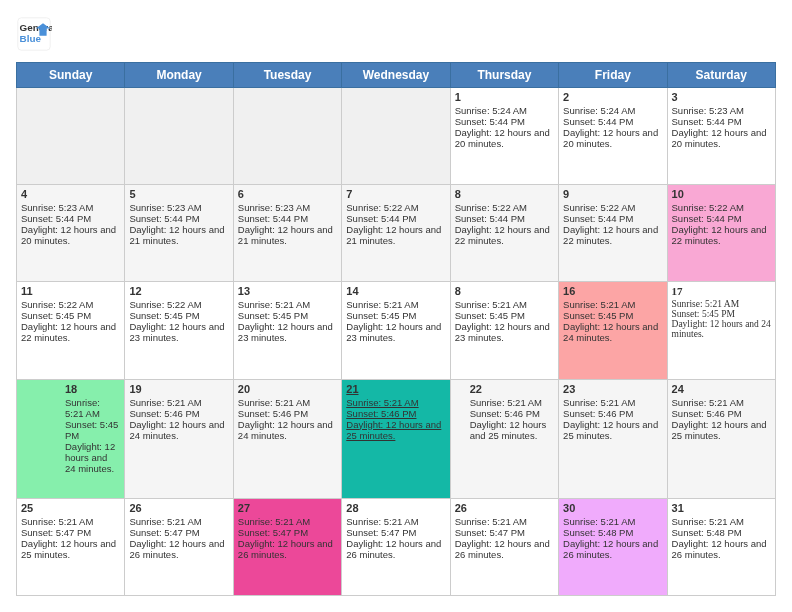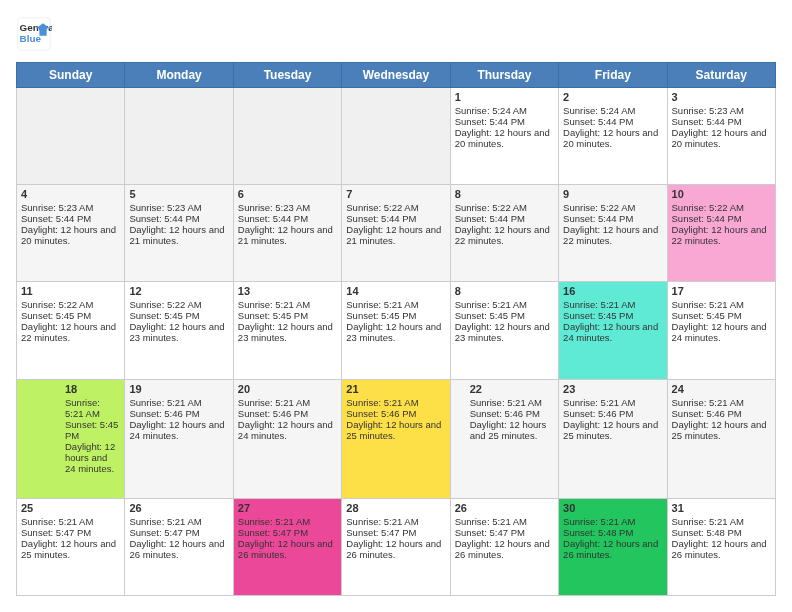--- a/index.html
+++ b/index.html
@@ -134,36 +134,36 @@
           <td style="background: rgb(245, 245, 245);"><span class="day-num">8</span><span>Sunrise: 5:22 AM</span><br><span>Sunset: 5:44 PM</span><br><span>Daylight: 12 hours and 22 minutes.</span></td>
           <td style="background: rgb(245, 245, 245);"><span class="day-num">9</span><span>Sunrise: 5:22 AM</span><br><span>Sunset: 5:44 PM</span><br><span>Daylight: 12 hours and 22 minutes.</span></td>
           <td style="background: #f9a8d4;"><span class="day-num">10</span><span>Sunrise: 5:22 AM</span><br><span>Sunset: 5:44 PM</span><br><span>Daylight: 12 hours and 22 minutes.</span></td>
         </tr>
         <tr>
           <td style="background: rgb(255, 255, 255);"><span class="day-num">11</span><span>Sunrise: 5:22 AM</span><br><span>Sunset: 5:45 PM</span><br><span>Daylight: 12 hours and 22 minutes.</span></td>
           <td style="background: rgb(255, 255, 255);"><span class="day-num">12</span><span>Sunrise: 5:22 AM</span><br><span>Sunset: 5:45 PM</span><br><span>Daylight: 12 hours and 23 minutes.</span></td>
           <td style="background: rgb(255, 255, 255);"><span class="day-num">13</span><span>Sunrise: 5:21 AM</span><br><span>Sunset: 5:45 PM</span><br><span>Daylight: 12 hours and 23 minutes.</span></td>
           <td style="background: rgb(255, 255, 255); margin-left: 14px;"><span class="day-num">14</span><span>Sunrise: 5:21 AM</span><br><span>Sunset: 5:45 PM</span><br><span>Daylight: 12 hours and 23 minutes.</span></td>
           <td style="background: rgb(255, 255, 255);"><span class="day-num">8</span><span>Sunrise: 5:21 AM</span><br><span>Sunset: 5:45 PM</span><br><span>Daylight: 12 hours and 23 minutes.</span></td>
-          <td style="background: #5eead4;"><span class="day-num">16</span><span>Sunrise: 5:21 AM</span><br><span>Sunset: 5:45 PM</span><br><span>Daylight: 12 hours and 24 minutes.</span></td>
-          <td style="background: rgb(255, 255, 255);"><span class="day-num">17</span><span>Sunrise: 5:21 AM</span><br><span>Sunset: 5:45 PM</span><br><span>Daylight: 12 hours and 24 minutes.</span></td>
+          <td style="background: #fca5a5;"><span class="day-num">16</span><span>Sunrise: 5:21 AM</span><br><span>Sunset: 5:45 PM</span><br><span>Daylight: 12 hours and 24 minutes.</span></td>
+          <td style="background: rgb(255, 255, 255); font-family: Liberation Serif, serif;"><span class="day-num">17</span><span>Sunrise: 5:21 AM</span><br><span>Sunset: 5:45 PM</span><br><span>Daylight: 12 hours and 24 minutes.</span></td>
         </tr>
         <tr>
-          <td style="background: #bef264; padding-left: 48px;"><span class="day-num">18</span><span>Sunrise: 5:21 AM</span><br><span>Sunset: 5:45 PM</span><br><span>Daylight: 12 hours and 24 minutes.</span></td>
+          <td style="background: #86efac; padding-left: 48px;"><span class="day-num">18</span><span>Sunrise: 5:21 AM</span><br><span>Sunset: 5:45 PM</span><br><span>Daylight: 12 hours and 24 minutes.</span></td>
           <td style="background: rgb(245, 245, 245);"><span class="day-num">19</span><span>Sunrise: 5:21 AM</span><br><span>Sunset: 5:46 PM</span><br><span>Daylight: 12 hours and 24 minutes.</span></td>
           <td style="background: rgb(245, 245, 245);"><span class="day-num">20</span><span>Sunrise: 5:21 AM</span><br><span>Sunset: 5:46 PM</span><br><span>Daylight: 12 hours and 24 minutes.</span></td>
-          <td style="background: #fde047;"><span class="day-num">21</span><span>Sunrise: 5:21 AM</span><br><span>Sunset: 5:46 PM</span><br><span>Daylight: 12 hours and 25 minutes.</span></td>
+          <td style="background: #14b8a6; text-decoration: underline;"><span class="day-num">21</span><span>Sunrise: 5:21 AM</span><br><span>Sunset: 5:46 PM</span><br><span>Daylight: 12 hours and 25 minutes.</span></td>
           <td style="background: rgb(245, 245, 245); padding-left: 19px;"><span class="day-num">22</span><span>Sunrise: 5:21 AM</span><br><span>Sunset: 5:46 PM</span><br><span>Daylight: 12 hours and 25 minutes.</span></td>
           <td style="background: rgb(245, 245, 245);"><span class="day-num">23</span><span>Sunrise: 5:21 AM</span><br><span>Sunset: 5:46 PM</span><br><span>Daylight: 12 hours and 25 minutes.</span></td>
           <td style="background: rgb(245, 245, 245);"><span class="day-num">24</span><span>Sunrise: 5:21 AM</span><br><span>Sunset: 5:46 PM</span><br><span>Daylight: 12 hours and 25 minutes.</span></td>
         </tr>
         <tr>
           <td style="background: rgb(255, 255, 255); margin-top: 18px;"><span class="day-num">25</span><span>Sunrise: 5:21 AM</span><br><span>Sunset: 5:47 PM</span><br><span>Daylight: 12 hours and 25 minutes.</span></td>
           <td style="background: rgb(255, 255, 255);"><span class="day-num">26</span><span>Sunrise: 5:21 AM</span><br><span>Sunset: 5:47 PM</span><br><span>Daylight: 12 hours and 26 minutes.</span></td>
           <td style="background: #ec4899;"><span class="day-num">27</span><span>Sunrise: 5:21 AM</span><br><span>Sunset: 5:47 PM</span><br><span>Daylight: 12 hours and 26 minutes.</span></td>
           <td style="background: rgb(255, 255, 255);"><span class="day-num">28</span><span>Sunrise: 5:21 AM</span><br><span>Sunset: 5:47 PM</span><br><span>Daylight: 12 hours and 26 minutes.</span></td>
           <td style="background: rgb(255, 255, 255);"><span class="day-num">26</span><span>Sunrise: 5:21 AM</span><br><span>Sunset: 5:47 PM</span><br><span>Daylight: 12 hours and 26 minutes.</span></td>
-          <td style="background: #22c55e; margin-left: 12px;"><span class="day-num">30</span><span>Sunrise: 5:21 AM</span><br><span>Sunset: 5:48 PM</span><br><span>Daylight: 12 hours and 26 minutes.</span></td>
+          <td style="background: #f0abfc; margin-left: 12px;"><span class="day-num">30</span><span>Sunrise: 5:21 AM</span><br><span>Sunset: 5:48 PM</span><br><span>Daylight: 12 hours and 26 minutes.</span></td>
           <td style="background: rgb(255, 255, 255);"><span class="day-num">31</span><span>Sunrise: 5:21 AM</span><br><span>Sunset: 5:48 PM</span><br><span>Daylight: 12 hours and 26 minutes.</span></td>
         </tr>
       </tbody>
   </table>
 </div>
 
 </body></html>

